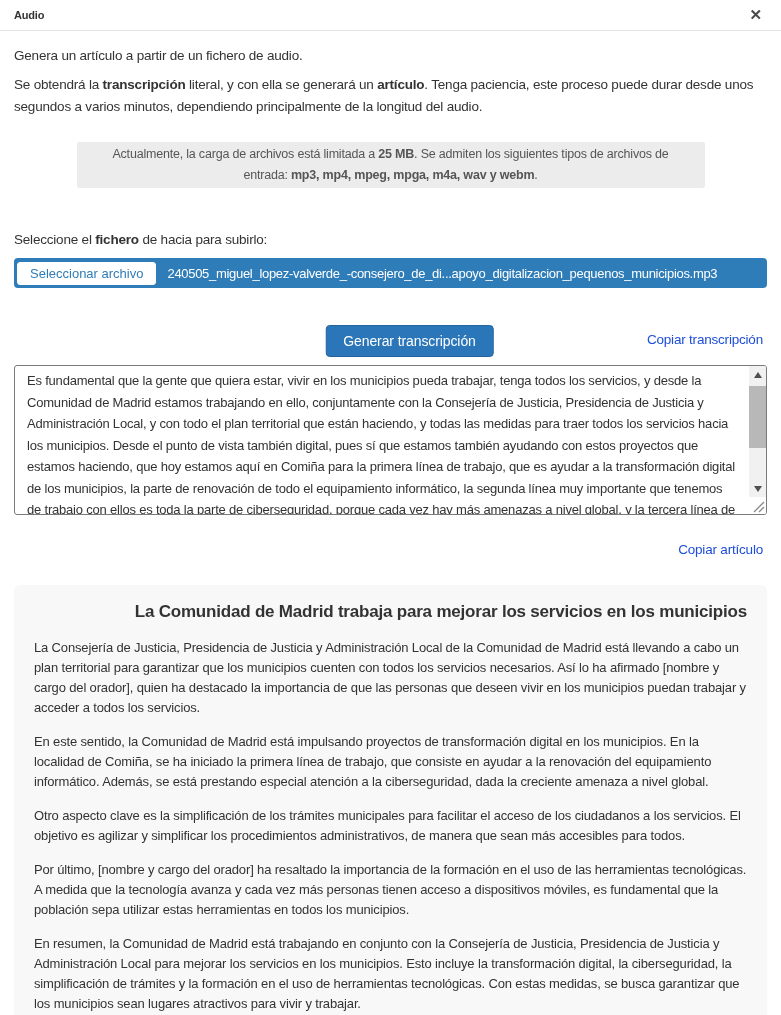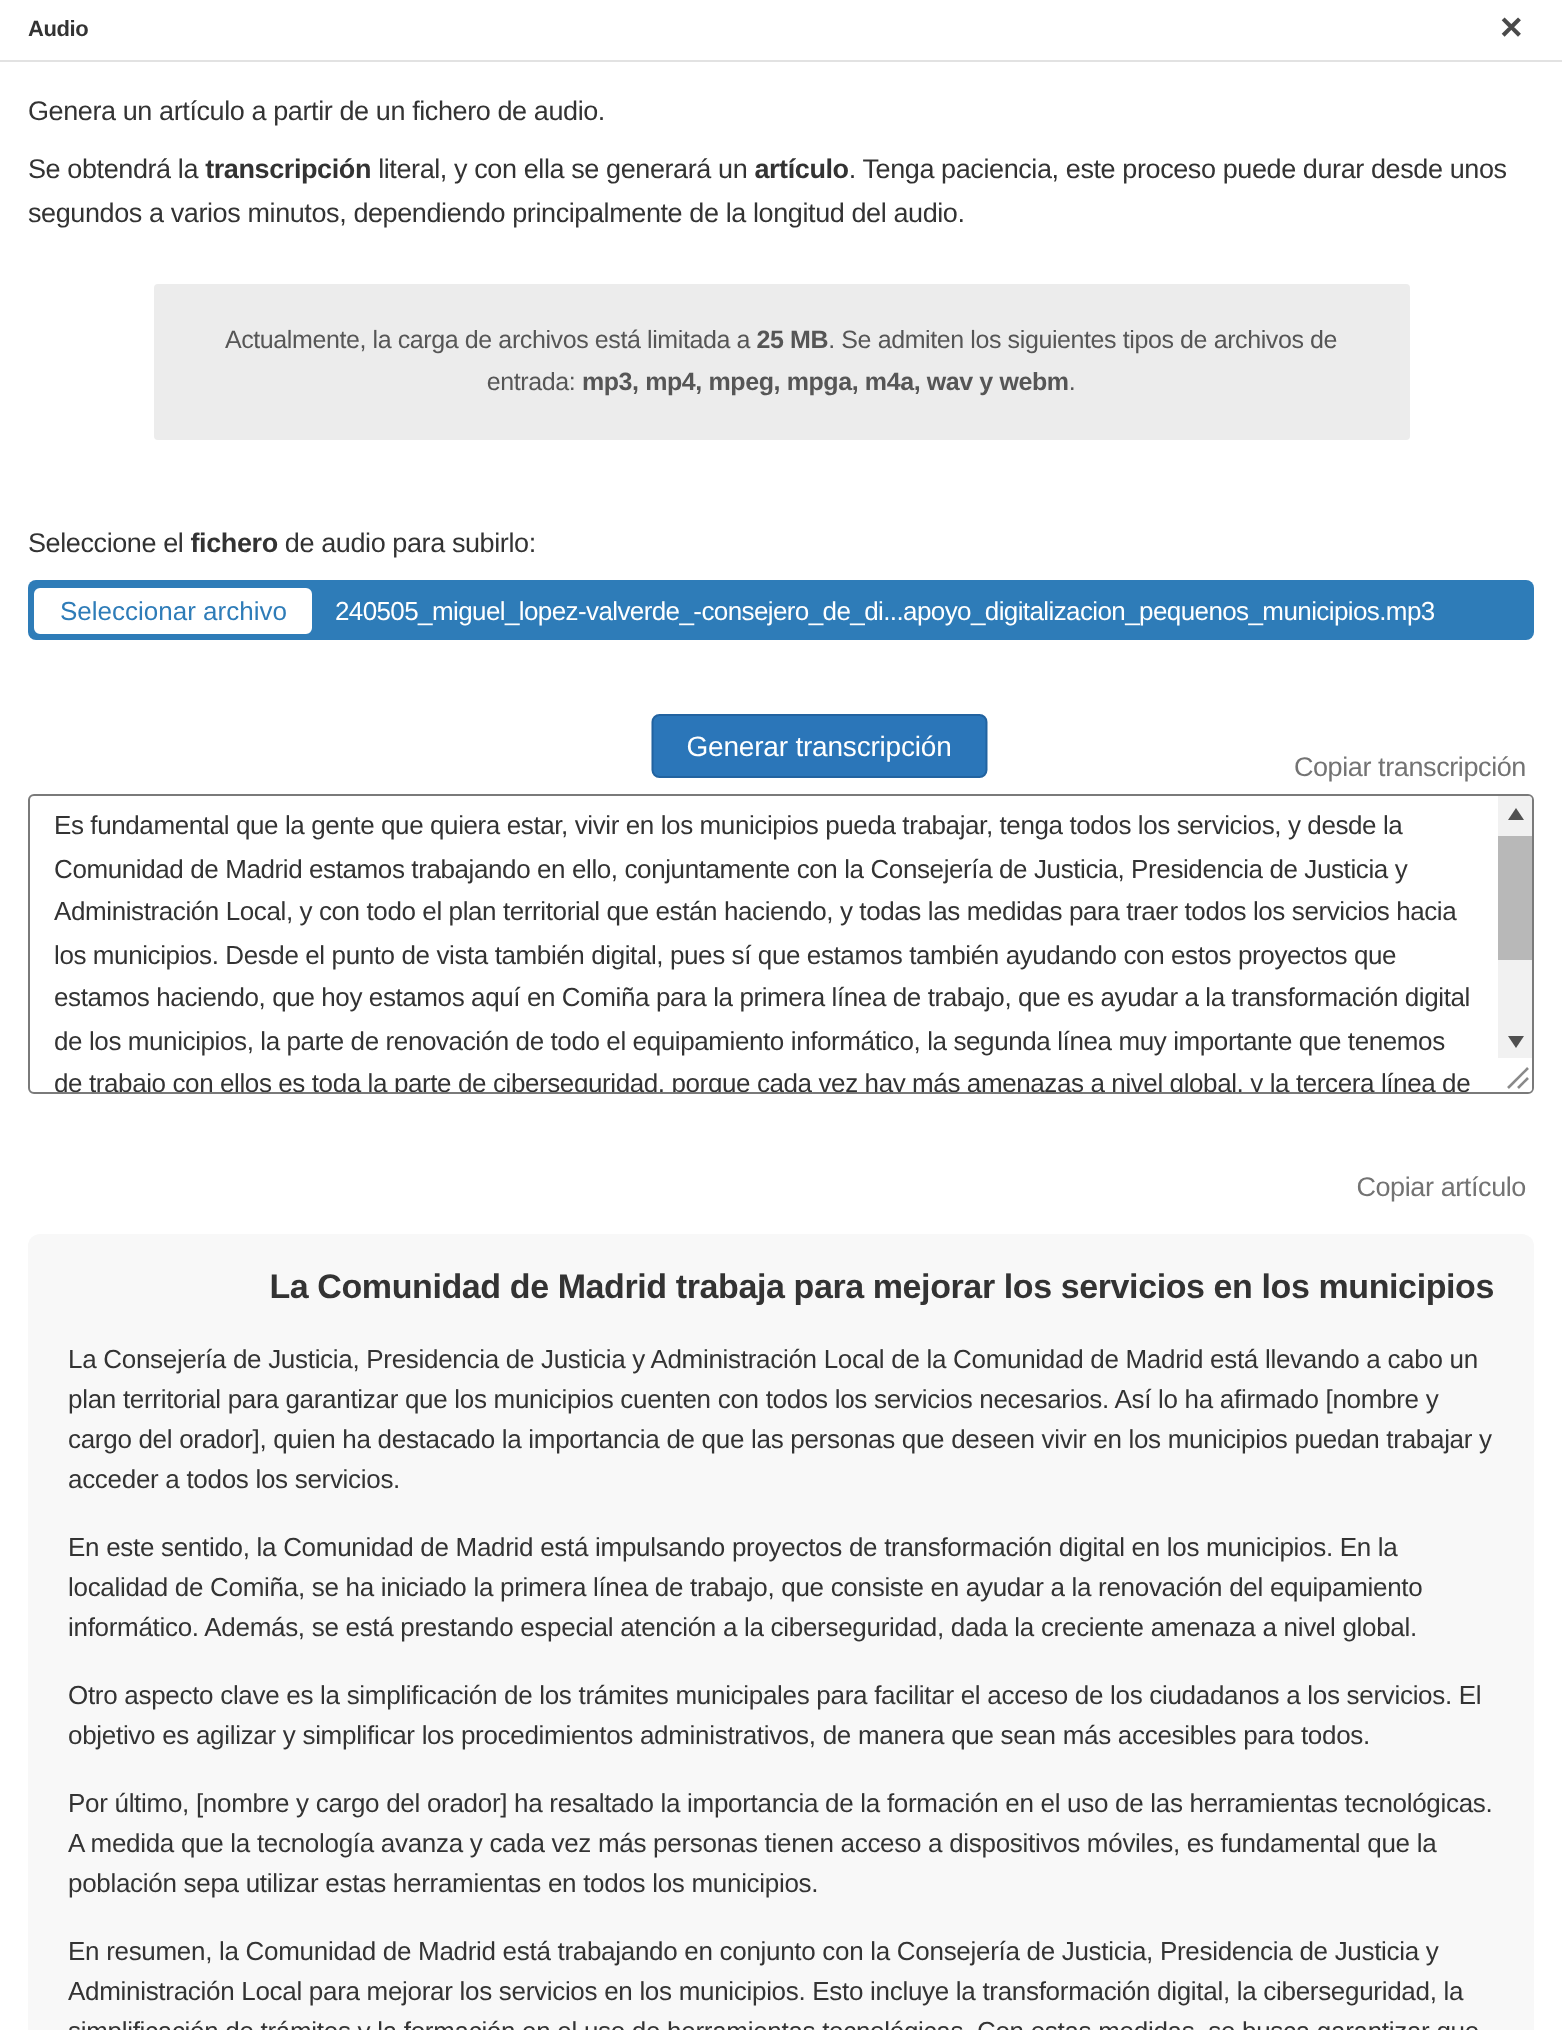--- a/index.html
+++ b/index.html
@@ -20,21 +20,21 @@
     color: #4a4a4a; font-size: 15px; line-height: 15px; cursor: pointer;
     background: none; border: none; padding: 0; font-family: inherit;
   }
   .content { padding: 0 14px; }
   .intro-1 { margin: 15px 0 0 0; line-height: 20px; }
   .intro-2 { margin: 8px 0 0 0; line-height: 22px; }
   b { letter-spacing: -0.2px; }
   .info-box {
     margin: 24px auto 0 auto; width: 628px; background: #ececec; color: #565656;
     text-align: center; font-size: 12.5px; line-height: 21px;
-    padding: 18px 14px; border-radius: 2px;
+    padding: 2px 14px; border-radius: 2px;
   }
   .select-label { margin: 42px 0 0 0; line-height: 20px; }
   .file-input {
     margin-top: 8px; height: 30px; width: 100%; background: #2e7cb8;
     border-radius: 4px; display: flex; align-items: center; cursor: pointer;
     overflow: hidden;
   }
   .file-btn {
     margin: 3px; background: #ffffff; border: 1px solid #ffffff;
     border-radius: 3px; padding: 3px 12px; color: #2e7cb8; font-weight: 400;
@@ -47,21 +47,21 @@
   .action-row { position: relative; height: 34px; }
   .row-1 { margin-top: 37px; }
   .row-2 { margin-top: 20px; }
   .gen-btn {
     position: absolute; left: 50%; transform: translateX(-50%); top: 0;
     background: #2b76b9; border: 1px solid #2263a0; color: #fff;
     border-radius: 4px; font-size: 14px; padding: 7px 17px; cursor: pointer;
     font-family: inherit; letter-spacing: -0.1px; margin-left: 19px;
   }
   .copy-link {
-    position: absolute; right: 4px; bottom: 0; color: #737373;
+    position: absolute; right: 4px; bottom: 12px; color: #1d4ed8;
     text-decoration: none; font-size: 13.5px; cursor: pointer;
   }
   .ta-wrap {
     position: relative; margin-top: 6px; height: 150px; width: 100%;
     border: 1px solid #7a7a7a; border-radius: 3px; background: #fff;
     overflow: hidden;
   }
   .ta-wrap textarea {
     display: block; width: calc(100% - 17px); height: 100%;
     border: none; outline: none; resize: none; overflow: hidden;
@@ -102,21 +102,21 @@
 </div>
 
 <div class="content">
 
   <p class="intro-1">Genera un artículo a partir de un fichero de audio.</p>
 
   <p class="intro-2"><span>Se obtendrá la </span><b>transcripción</b><span> literal, y con ella se generará un </span><b>artículo</b><span>. Tenga paciencia, este proceso puede durar desde unos segundos a varios minutos, dependiendo principalmente de la longitud del audio.</span></p>
 
   <div class="info-box"><span>Actualmente, la carga de archivos está limitada a </span><b>25 MB</b><span>. Se admiten los siguientes tipos de archivos de entrada: </span><b>mp3, mp4, mpeg, mpga, m4a, wav y webm</b><span>.</span></div>
 
-  <p class="select-label"><span>Seleccione el </span><b>fichero</b><span> de audio para subirlo:</span></p>
+  <p class="select-label"><span>Seleccione el </span><b>fichero</b><span> de hacia para subirlo:</span></p>
 
   <div class="file-input">
     <button class="file-btn">Seleccionar archivo</button>
     <span class="file-name">240505_miguel_lopez-valverde_-consejero_de_di...apoyo_digitalizacion_pequenos_municipios.mp3</span>
   </div>
 
   <div class="action-row row-1">
     <button class="gen-btn">Generar transcripción</button>
     <a class="copy-link">Copiar transcripción</a>
   </div>

